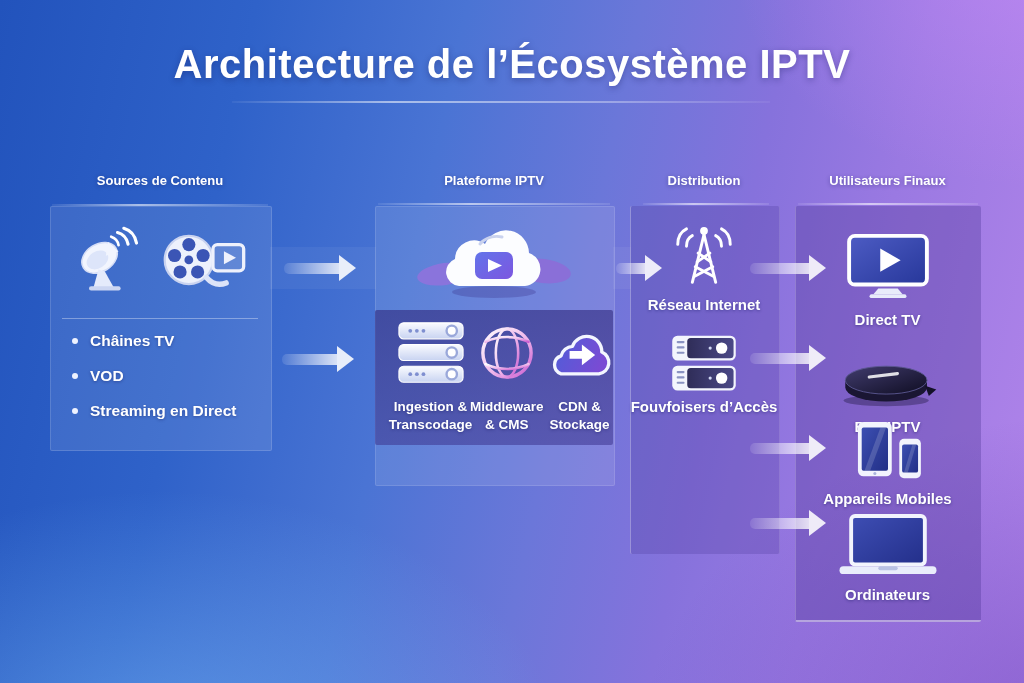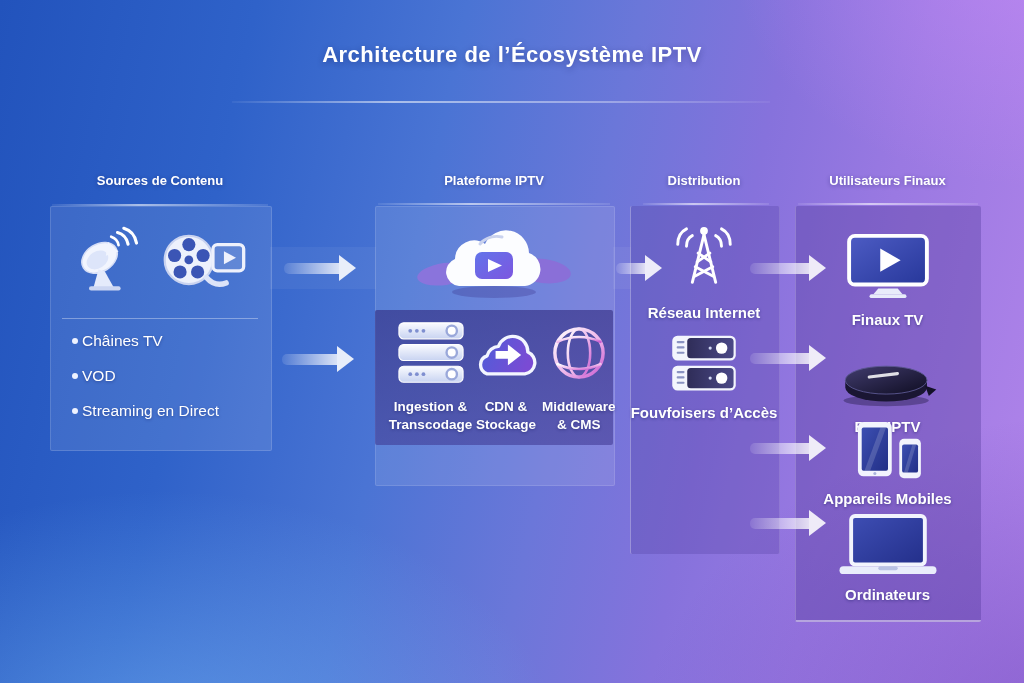--- a/index.html
+++ b/index.html
@@ -5,42 +5,42 @@
   html,body{margin:0;padding:0;}
   body{width:1024px;height:683px;overflow:hidden;font-family:"Liberation Sans",sans-serif;}
   .stage{position:relative;width:1024px;height:683px;color:#fff;
     background:
       radial-gradient(640px 420px at 16% 110%, rgba(118,182,245,0.55), rgba(118,182,245,0) 62%),
       radial-gradient(520px 380px at 102% -6%, rgba(206,142,250,0.50), rgba(206,142,250,0) 60%),
       radial-gradient(720px 520px at 108% 110%, rgba(80,46,170,0.45), rgba(80,46,170,0) 65%),
       linear-gradient(102deg,#2253bc 0%,#2f62c9 22%,#4a74d4 40%,#6b77d9 55%,#8672dc 68%,#9a79e2 80%,#b184ea 100%);
   }
   .t{position:absolute;}
-  .title{left:0;top:42px;width:1024px;text-align:center;font-size:22px;font-weight:600;
+  .title{left:0;top:42px;width:1024px;text-align:center;font-size:40px;font-weight:600;
     letter-spacing:0.5px;text-shadow:0 2px 6px rgba(20,25,90,0.35);}
   .title-rule{left:232px;top:101px;width:538px;height:2px;
     background:linear-gradient(90deg,rgba(255,255,255,0.05),rgba(255,255,255,0.55) 30%,rgba(255,255,255,0.35) 70%,rgba(255,255,255,0.05));}
   .col-header{font-size:13px;font-weight:700;text-align:center;text-shadow:0 1px 4px rgba(20,25,90,0.4);}
   .h-rule{height:2px;background:linear-gradient(90deg,rgba(255,255,255,0.08),rgba(255,255,255,0.6) 40%,rgba(255,255,255,0.1));}
   .panel{position:absolute;border-radius:2px;}
   .panel-src{left:50px;top:206px;width:220px;height:243px;background:rgba(255,255,255,0.10);
     border:1px solid rgba(255,255,255,0.14);}
   .panel-plat{left:375px;top:206px;width:238px;height:278px;background:rgba(255,255,255,0.10);
     border:1px solid rgba(255,255,255,0.12);}
   .panel-plat-dark{left:375px;top:310px;width:238px;height:135px;
     background:linear-gradient(180deg,rgba(50,44,128,0.62),rgba(60,52,142,0.55));}
   .panel-dist{left:630px;top:206px;width:148px;height:348px;background:rgba(74,54,150,0.26);
     border-left:1px solid rgba(255,255,255,0.30);border-right:1px solid rgba(255,255,255,0.12);}
   .panel-users{left:795px;top:206px;width:185px;height:414px;background:rgba(66,44,140,0.30);
     border-left:1px solid rgba(255,255,255,0.20);border-bottom:2px solid rgba(255,255,255,0.45);}
   .src-icons{left:50px;top:222px;width:220px;display:flex;justify-content:center;align-items:center;gap:8px;}
   .src-divider{left:62px;top:318px;width:196px;height:1px;background:rgba(255,255,255,0.35);}
   .src-list{left:72px;top:330px;width:190px;}
-  .src-item{display:flex;align-items:center;gap:4px;height:22px;margin-bottom:13px;
-    font-size:15.5px;font-weight:400;text-shadow:0 1px 3px rgba(20,25,90,0.4);}
+  .src-item{display:flex;align-items:center;gap:12px;height:22px;margin-bottom:13px;
+    font-size:15.5px;font-weight:700;text-shadow:0 1px 3px rgba(20,25,90,0.4);}
   .bullet{width:6px;height:6px;border-radius:50%;background:#eef2ff;flex:0 0 auto;}
   .comps{left:375px;top:316px;width:238px;display:flex;justify-content:space-between;padding:0 16px;box-sizing:border-box;}
   .comp{width:79px;display:flex;flex-direction:column;align-items:center;}
   .comp-iconbox{height:74px;display:flex;align-items:center;justify-content:center;}
   .comp-label{margin-top:8px;font-size:13.5px;font-weight:600;line-height:1.3;text-align:center;
     white-space:pre-line;text-shadow:0 1px 3px rgba(20,25,90,0.45);}
   .node{position:absolute;display:flex;flex-direction:column;align-items:center;}
   .node-label{font-size:15px;font-weight:600;text-align:center;text-shadow:0 1px 3px rgba(20,25,90,0.45);}
   .arrow{position:absolute;height:26px;display:flex;align-items:center;}
   .arrow .shaft{flex:1;height:11px;border-radius:5px 0 0 5px;
@@ -156,75 +156,75 @@
               <circle cx="30" cy="57.5" r="2" fill="#7f8fd0"></circle>
             <circle cx="60" cy="57.5" r="5.5" fill="#fff" stroke="#9aa8da" stroke-width="2.5"></circle>
           </g>
         </svg>
       </div>
       <div class="comp-label">Ingestion &amp;
 Transcodage</div>
     </div>
     <div class="comp">
       <div class="comp-iconbox">
-        <svg width="72" height="58" viewBox="0 0 76 60">
-          <defs>
-              <linearGradient id="csG" x1="0" y1="0" x2="1" y2="0.3">
-            <stop offset="0" stop-color="#4e5ed8"></stop>
-                <stop offset="1" stop-color="#7a4bd4"></stop>
-          </linearGradient>
-            </defs>
-          <path d="M18 52 h40 a12 12 0 0 0 3 -23 a16 16 0 0 0 -31 -6 a13 13 0 0 0 -12 10 a10 10 0 0 0 0 19 z" fill="url(#csG)" stroke="#f3f6ff" stroke-width="3.5" stroke-linejoin="round"></path>
-          <polygon points="27,28 40,28 40,21 54,32 40,43 40,36 27,36" fill="#fff"></polygon>
-        </svg>
-      </div>
-      <div class="comp-label">CDN &amp;
-Stockage</div>
-    </div>
-    <div class="comp">
-      <div class="comp-iconbox">
         <svg width="62" height="62" viewBox="0 0 72 72">
           <defs>
               <linearGradient id="gg" x1="0" y1="0" x2="1" y2="1">
             <stop offset="0" stop-color="#ffffff"></stop>
                 <stop offset="0.55" stop-color="#efb6ea"></stop>
                 <stop offset="1" stop-color="#c75ad0"></stop>
           </linearGradient>
             </defs>
           <g stroke="url(#gg)" fill="none" stroke-linecap="round">
             <circle cx="36" cy="36" r="28" stroke-width="4"></circle>
             <ellipse cx="36" cy="36" rx="13" ry="28" stroke-width="3"></ellipse>
             <line x1="8" y1="36" x2="64" y2="36" stroke-width="3"></line>
             <path d="M11 23 q25 -11 50 0" stroke-width="3"></path>
             <path d="M11 49 q25 11 50 0" stroke-width="3"></path>
           </g>
         </svg>
       </div>
       <div class="comp-label">Middleware
 &amp; CMS</div>
     </div>
+    <div class="comp">
+      <div class="comp-iconbox">
+        <svg width="72" height="58" viewBox="0 0 76 60">
+          <defs>
+              <linearGradient id="csG" x1="0" y1="0" x2="1" y2="0.3">
+            <stop offset="0" stop-color="#4e5ed8"></stop>
+                <stop offset="1" stop-color="#7a4bd4"></stop>
+          </linearGradient>
+            </defs>
+          <path d="M18 52 h40 a12 12 0 0 0 3 -23 a16 16 0 0 0 -31 -6 a13 13 0 0 0 -12 10 a10 10 0 0 0 0 19 z" fill="url(#csG)" stroke="#f3f6ff" stroke-width="3.5" stroke-linejoin="round"></path>
+          <polygon points="27,28 40,28 40,21 54,32 40,43 40,36 27,36" fill="#fff"></polygon>
+        </svg>
+      </div>
+      <div class="comp-label">CDN &amp;
+Stockage</div>
+    </div>
   </div>
 
   <div class="node" style="left:630px;top:220px;width:148px;">
     <svg width="70" height="76" viewBox="0 0 72 78">
       <g stroke="#fff" fill="none" stroke-width="3" stroke-linecap="round">
         <path d="M24 16 c-4 2 -6 6 -6 11"></path>
           <path d="M18 9 c-6 3 -9 9 -9 16"></path>
         <path d="M48 16 c4 2 6 6 6 11"></path>
           <path d="M54 9 c6 3 9 9 9 16"></path>
         <line x1="36" y1="15" x2="24" y2="64"></line>
           <line x1="36" y1="15" x2="48" y2="64"></line>
         <line x1="30" y1="34" x2="43" y2="43"></line>
           <line x1="42" y1="34" x2="29" y2="43"></line>
         <line x1="27" y1="48" x2="46" y2="58"></line>
           <line x1="45" y1="48" x2="26" y2="58"></line>
       </g>
       <circle cx="36" cy="11" r="4" fill="#fff"></circle>
     </svg>
-    <div class="node-label" style="margin-top:8px;">Réseau Internet</div>
+    <div class="node-label" style="">Réseau Internet</div>
   </div>
 
   <div class="node" style="left:630px;top:334px;width:148px;">
     <svg width="72" height="60" viewBox="0 0 80 68">
       <defs>
           <linearGradient id="dkG" x1="0" y1="0" x2="1" y2="0">
         <stop offset="0" stop-color="#2f2d58"></stop>
             <stop offset="1" stop-color="#4a4886"></stop>
       </linearGradient>
         </defs>
@@ -238,38 +238,38 @@
           <circle cx="47" cy="16" r="1.8" fill="#cfd6f2"></circle>
         <rect x="4" y="36" width="72" height="28" rx="6" fill="#f3f5fd"></rect>
         <rect x="21" y="38.5" width="52.5" height="23" rx="4" fill="url(#dkG)"></rect>
         <rect x="9" y="42" width="9" height="2.4" rx="1.2" fill="#8a93c2"></rect>
         <rect x="9" y="48" width="9" height="2.4" rx="1.2" fill="#8a93c2"></rect>
         <rect x="9" y="54" width="9" height="2.4" rx="1.2" fill="#8a93c2"></rect>
         <circle cx="60" cy="50" r="6.5" fill="#fff"></circle>
           <circle cx="47" cy="50" r="1.8" fill="#cfd6f2"></circle>
       </g>
     </svg>
-    <div class="node-label" style="margin-top:10px;">Fouvfoisers d’Accès</div>
+    <div class="node-label" style="margin-top:4px;">Fouvfoisers d’Accès</div>
   </div>
 
 
   <div class="node" style="left:795px;top:232px;width:185px;">
     <svg width="90" height="70" viewBox="0 0 92 72">
       <defs>
           <linearGradient id="tvG" x1="0" y1="0" x2="1" y2="1">
         <stop offset="0" stop-color="#4d5cc4"></stop>
             <stop offset="1" stop-color="#27379a"></stop>
       </linearGradient>
         </defs>
       <rect x="6" y="4" width="80" height="50" rx="6" fill="url(#tvG)" stroke="#fff" stroke-width="4"></rect>
       <polygon points="38,17 59,29 38,41" fill="#fff"></polygon>
       <polygon points="36,58 56,58 61,64 31,64" fill="#e8ecfa"></polygon>
       <rect x="27" y="64" width="38" height="4" rx="2" fill="#e8ecfa"></rect>
     </svg>
-    <div class="node-label" style="margin-top:9px;">Finaux TV</div>
+    <div class="node-label" style="margin-top:9px;">Direct TV</div>
   </div>
 
   <div class="node" style="left:795px;top:356px;width:185px;">
     <svg width="116" height="52" viewBox="0 0 120 56">
       <defs>
           <linearGradient id="bxG" x1="0" y1="0" x2="1" y2="1">
         <stop offset="0" stop-color="#413c6e"></stop>
             <stop offset="1" stop-color="#0f0d22"></stop>
       </linearGradient>
         </defs>

